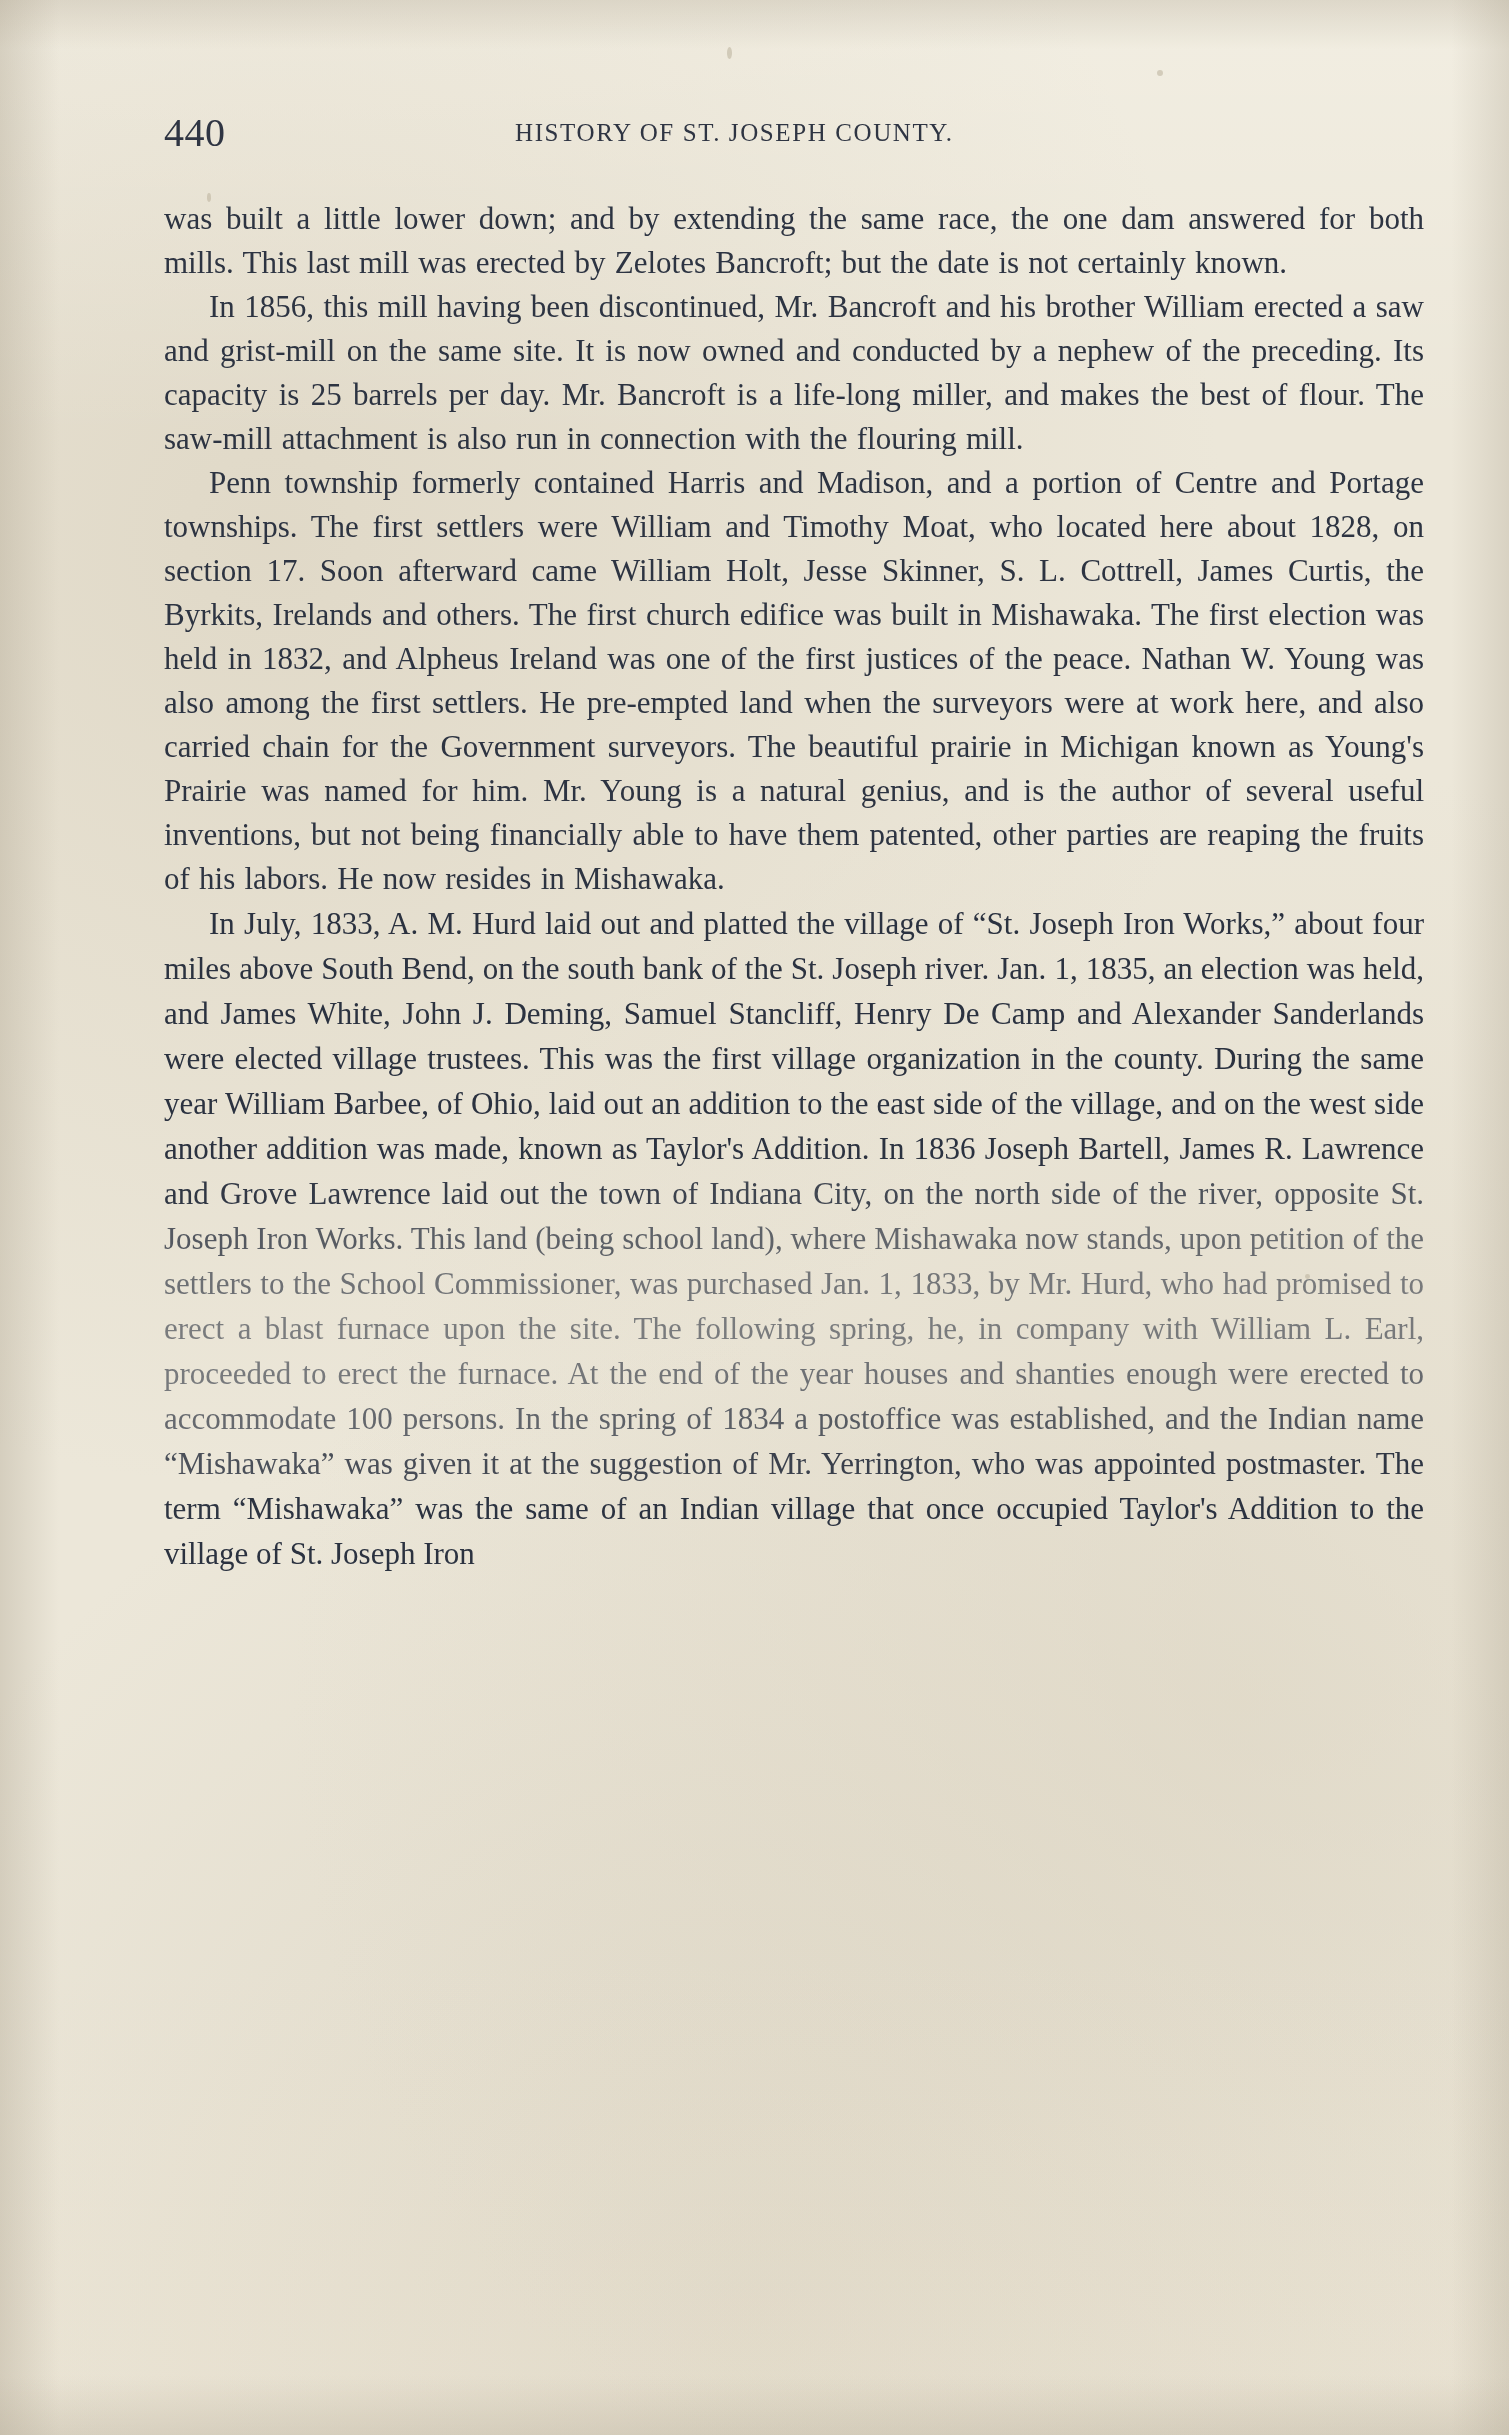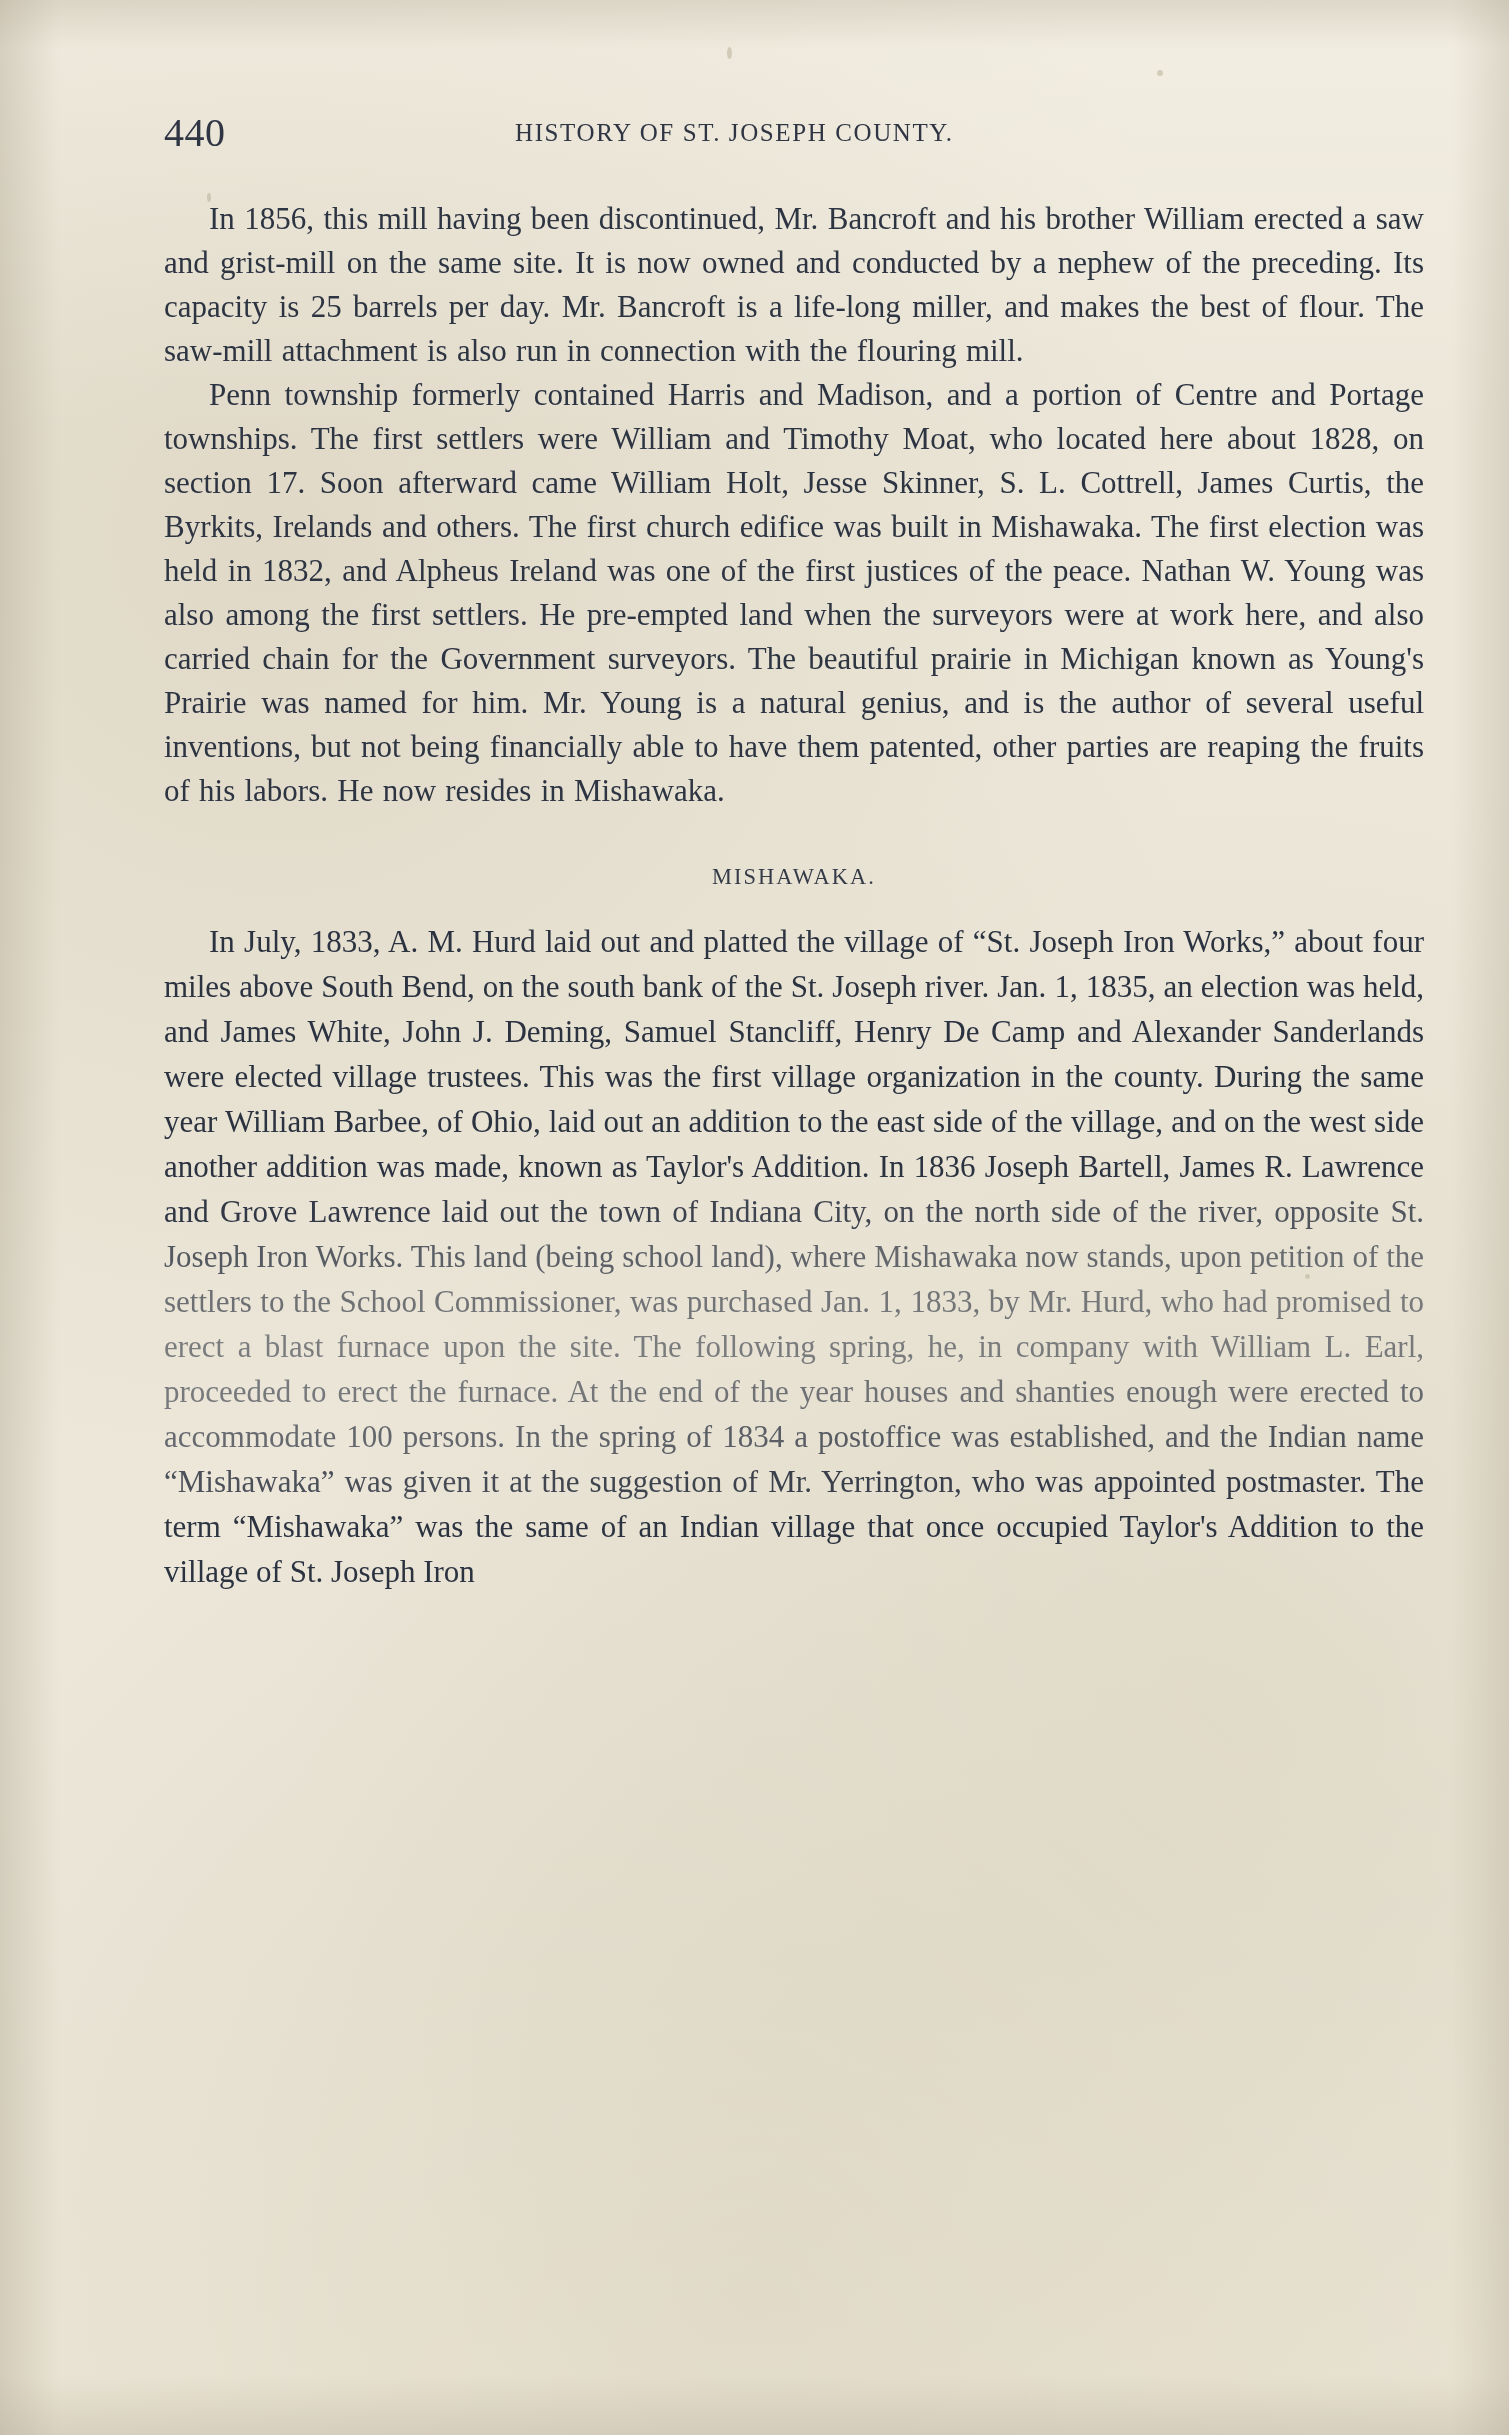--- a/index.html
+++ b/index.html
@@ -142,25 +142,25 @@
   <div class="speck" style="left:1157px; top:70px; width:5.9px; height:5.9px;"></div>
 
   <div class="content">
 
     <div class="header-row">
       <div class="folio">440</div>
       <div class="running-head">HISTORY OF ST. JOSEPH COUNTY.</div>
     </div>
 
     <div class="body-text">
+      <p class="noindent">was built a little lower down; and by extending the same race, the one dam answered for both mills. This last mill was erected by Zelotes Bancroft; but the date is not certainly known.</p>
       <p>In 1856, this mill having been discontinued, Mr. Bancroft and his brother William erected a saw and grist-mill on the same site. It is now owned and conducted by a nephew of the preceding. Its capacity is 25 barrels per day. Mr. Bancroft is a life-long miller, and makes the best of flour. The saw-mill attachment is also run in connection with the flouring mill.</p>
       <p>Penn township formerly contained Harris and Madison, and a portion of Centre and Portage townships. The first settlers were William and Timothy Moat, who located here about 1828, on section 17. Soon afterward came William Holt, Jesse Skinner, S. L. Cottrell, James Curtis, the Byrkits, Irelands and others. The first church edifice was built in Mishawaka. The first election was held in 1832, and Alpheus Ireland was one of the first justices of the peace. Nathan W. Young was also among the first settlers. He pre-empted land when the surveyors were at work here, and also carried chain for the Government surveyors. The beautiful prairie in Michigan known as Young's Prairie was named for him. Mr. Young is a natural genius, and is the author of several useful inventions, but not being financially able to have them patented, other parties are reaping the fruits of his labors. He now resides in Mishawaka.</p>
     </div>
 
-    <div class="section-title">MISHAWAKA.</div>
 
     <div class="blk2">
       <p><span style="opacity: 1;">In </span><span style="opacity: 1;">July, </span><span style="opacity: 1;">1833, </span><span style="opacity: 1;">A. </span><span style="opacity: 1;">M. </span><span style="opacity: 1;">Hurd </span><span style="opacity: 1;">laid </span><span style="opacity: 1;">out </span><span style="opacity: 1;">and </span><span style="opacity: 1;">platted </span><span style="opacity: 1;">the </span><span style="opacity: 1;">village </span><span style="opacity: 1;">of </span><span style="opacity: 1;">“St. </span><span style="opacity: 1;">Joseph </span><span style="opacity: 1;">Iron </span><span style="opacity: 1;">Works,” </span><span style="opacity: 1;">about </span><span style="opacity: 1;">four </span><span style="opacity: 1;">miles </span><span style="opacity: 1;">above </span><span style="opacity: 1;">South </span><span style="opacity: 1;">Bend, </span><span style="opacity: 1;">on </span><span style="opacity: 1;">the </span><span style="opacity: 1;">south </span><span style="opacity: 1;">bank </span><span style="opacity: 1;">of </span><span style="opacity: 1;">the </span><span style="opacity: 1;">St. </span><span style="opacity: 1;">Joseph </span><span style="opacity: 1;">river. </span><span style="opacity: 1;">Jan. </span><span style="opacity: 1;">1, </span><span style="opacity: 1;">1835, </span><span style="opacity: 1;">an </span><span style="opacity: 1;">election </span><span style="opacity: 1;">was </span><span style="opacity: 1;">held, </span><span style="opacity: 1;">and </span><span style="opacity: 1;">James </span><span style="opacity: 1;">White, </span><span style="opacity: 1;">John </span><span style="opacity: 1;">J. </span><span style="opacity: 1;">Deming, </span><span style="opacity: 1;">Samuel </span><span style="opacity: 1;">Stancliff, </span><span style="opacity: 1;">Henry </span><span style="opacity: 1;">De </span><span style="opacity: 1;">Camp </span><span style="opacity: 1;">and </span><span style="opacity: 1;">Alexander </span><span style="opacity: 1;">Sanderlands </span><span style="opacity: 1;">were </span><span style="opacity: 1;">elected </span><span style="opacity: 1;">village </span><span style="opacity: 1;">trustees. </span><span style="opacity: 1;">This </span><span style="opacity: 1;">was </span><span style="opacity: 1;">the </span><span style="opacity: 1;">first </span><span style="opacity: 1;">village </span><span style="opacity: 1;">organization </span><span style="opacity: 1;">in </span><span style="opacity: 1;">the </span><span style="opacity: 1;">county. </span><span style="opacity: 1;">During </span><span style="opacity: 1;">the </span><span style="opacity: 1;">same </span><span style="opacity: 1;">year </span><span style="opacity: 1;">William </span><span style="opacity: 1;">Barbee, </span><span style="opacity: 1;">of </span><span style="opacity: 1;">Ohio, </span><span style="opacity: 1;">laid </span><span style="opacity: 1;">out </span><span style="opacity: 1;">an </span><span style="opacity: 1;">addition </span><span style="opacity: 1;">to </span><span style="opacity: 1;">the </span><span style="opacity: 1;">east </span><span style="opacity: 1;">side </span><span style="opacity: 1;">of </span><span style="opacity: 1;">the </span><span style="opacity: 1;">village, </span><span style="opacity: 1;">and </span><span style="opacity: 1;">on </span><span style="opacity: 1;">the </span><span style="opacity: 1;">west </span><span style="opacity: 1;">side </span><span style="opacity: 1;">another </span><span style="opacity: 1;">addition </span><span style="opacity: 1;">was </span><span style="opacity: 1;">made, </span><span style="opacity: 1;">known </span><span style="opacity: 1;">as </span><span style="opacity: 1;">Taylor's </span><span style="opacity: 1;">Addition. </span><span style="opacity: 1;">In </span><span style="opacity: 1;">1836 </span><span style="opacity: 1;">Joseph </span><span style="opacity: 1;">Bartell, </span><span style="opacity: 1;">James </span><span style="opacity: 0.99;">R. </span><span style="opacity: 0.98;">Lawrence </span><span style="opacity: 0.97;">and </span><span style="opacity: 0.96;">Grove </span><span style="opacity: 0.95;">Lawrence </span><span style="opacity: 0.94;">laid </span><span style="opacity: 0.93;">out </span><span style="opacity: 0.92;">the </span><span style="opacity: 0.91;">town </span><span style="opacity: 0.9;">of </span><span style="opacity: 0.89;">Indiana </span><span style="opacity: 0.88;">City, </span><span style="opacity: 0.87;">on </span><span style="opacity: 0.86;">the </span><span style="opacity: 0.85;">north </span><span style="opacity: 0.84;">side </span><span style="opacity: 0.83;">of </span><span style="opacity: 0.82;">the </span><span style="opacity: 0.81;">river, </span><span style="opacity: 0.8;">opposite </span><span style="opacity: 0.79;">St. </span><span style="opacity: 0.78;">Joseph </span><span style="opacity: 0.77;">Iron </span><span style="opacity: 0.76;">Works. </span><span style="opacity: 0.75;">This </span><span style="opacity: 0.74;">land </span><span style="opacity: 0.73;">(being </span><span style="opacity: 0.73;">school </span><span style="opacity: 0.72;">land), </span><span style="opacity: 0.71;">where </span><span style="opacity: 0.7;">Mishawaka </span><span style="opacity: 0.7;">now </span><span style="opacity: 0.69;">stands, </span><span style="opacity: 0.68;">upon </span><span style="opacity: 0.67;">petition </span><span style="opacity: 0.67;">of </span><span style="opacity: 0.66;">the </span><span style="opacity: 0.65;">settlers </span><span style="opacity: 0.65;">to </span><span style="opacity: 0.64;">the </span><span style="opacity: 0.64;">School </span><span style="opacity: 0.63;">Commissioner, </span><span style="opacity: 0.63;">was </span><span style="opacity: 0.62;">purchased </span><span style="opacity: 0.62;">Jan. </span><span style="opacity: 0.61;">1, </span><span style="opacity: 0.61;">1833, </span><span style="opacity: 0.61;">by </span><span style="opacity: 0.6;">Mr. </span><span style="opacity: 0.6;">Hurd, </span><span style="opacity: 0.6;">who </span><span style="opacity: 0.59;">had </span><span style="opacity: 0.59;">promised </span><span style="opacity: 0.59;">to </span><span style="opacity: 0.59;">erect </span><span style="opacity: 0.58;">a </span><span style="opacity: 0.58;">blast </span><span style="opacity: 0.58;">furnace </span><span style="opacity: 0.58;">upon </span><span style="opacity: 0.58;">the </span><span style="opacity: 0.58;">site. </span><span style="opacity: 0.58;">The </span><span style="opacity: 0.58;">following </span><span style="opacity: 0.58;">spring, </span><span style="opacity: 0.58;">he, </span><span style="opacity: 0.58;">in </span><span style="opacity: 0.58;">company </span><span style="opacity: 0.59;">with </span><span style="opacity: 0.59;">William </span><span style="opacity: 0.59;">L. </span><span style="opacity: 0.59;">Earl, </span><span style="opacity: 0.6;">proceeded </span><span style="opacity: 0.6;">to </span><span style="opacity: 0.6;">erect </span><span style="opacity: 0.61;">the </span><span style="opacity: 0.61;">furnace. </span><span style="opacity: 0.61;">At </span><span style="opacity: 0.62;">the </span><span style="opacity: 0.62;">end </span><span style="opacity: 0.63;">of </span><span style="opacity: 0.63;">the </span><span style="opacity: 0.64;">year </span><span style="opacity: 0.64;">houses </span><span style="opacity: 0.65;">and </span><span style="opacity: 0.65;">shanties </span><span style="opacity: 0.66;">enough </span><span style="opacity: 0.67;">were </span><span style="opacity: 0.67;">erected </span><span style="opacity: 0.68;">to </span><span style="opacity: 0.69;">accommodate </span><span style="opacity: 0.7;">100 </span><span style="opacity: 0.7;">persons. </span><span style="opacity: 0.71;">In </span><span style="opacity: 0.72;">the </span><span style="opacity: 0.73;">spring </span><span style="opacity: 0.74;">of </span><span style="opacity: 0.74;">1834 </span><span style="opacity: 0.75;">a </span><span style="opacity: 0.76;">postoffice </span><span style="opacity: 0.77;">was </span><span style="opacity: 0.78;">established, </span><span style="opacity: 0.79;">and </span><span style="opacity: 0.8;">the </span><span style="opacity: 0.81;">Indian </span><span style="opacity: 0.82;">name </span><span style="opacity: 0.83;">“Mishawaka” </span><span style="opacity: 0.84;">was </span><span style="opacity: 0.85;">given </span><span style="opacity: 0.86;">it </span><span style="opacity: 0.87;">at </span><span style="opacity: 0.88;">the </span><span style="opacity: 0.89;">suggestion </span><span style="opacity: 0.9;">of </span><span style="opacity: 0.91;">Mr. </span><span style="opacity: 0.92;">Yerrington, </span><span style="opacity: 0.93;">who </span><span style="opacity: 0.94;">was </span><span style="opacity: 0.95;">appointed </span><span style="opacity: 0.96;">postmaster. </span><span style="opacity: 0.97;">The </span><span style="opacity: 0.98;">term </span><span style="opacity: 0.99;">“Mishawaka” </span><span style="opacity: 1;">was </span><span style="opacity: 1;">the </span><span style="opacity: 1;">same </span><span style="opacity: 1;">of </span><span style="opacity: 1;">an </span><span style="opacity: 1;">Indian </span><span style="opacity: 1;">village </span><span style="opacity: 1;">that </span><span style="opacity: 1;">once </span><span style="opacity: 1;">occupied </span><span style="opacity: 1;">Taylor's </span><span style="opacity: 1;">Addition </span><span style="opacity: 1;">to </span><span style="opacity: 1;">the </span><span style="opacity: 1;">village </span><span style="opacity: 1;">of </span><span style="opacity: 1;">St. </span><span style="opacity: 1;">Joseph </span><span style="opacity: 1;">Iron</span></p>
     </div>
 
   </div>
 </div>
 
 
 </body></html>

